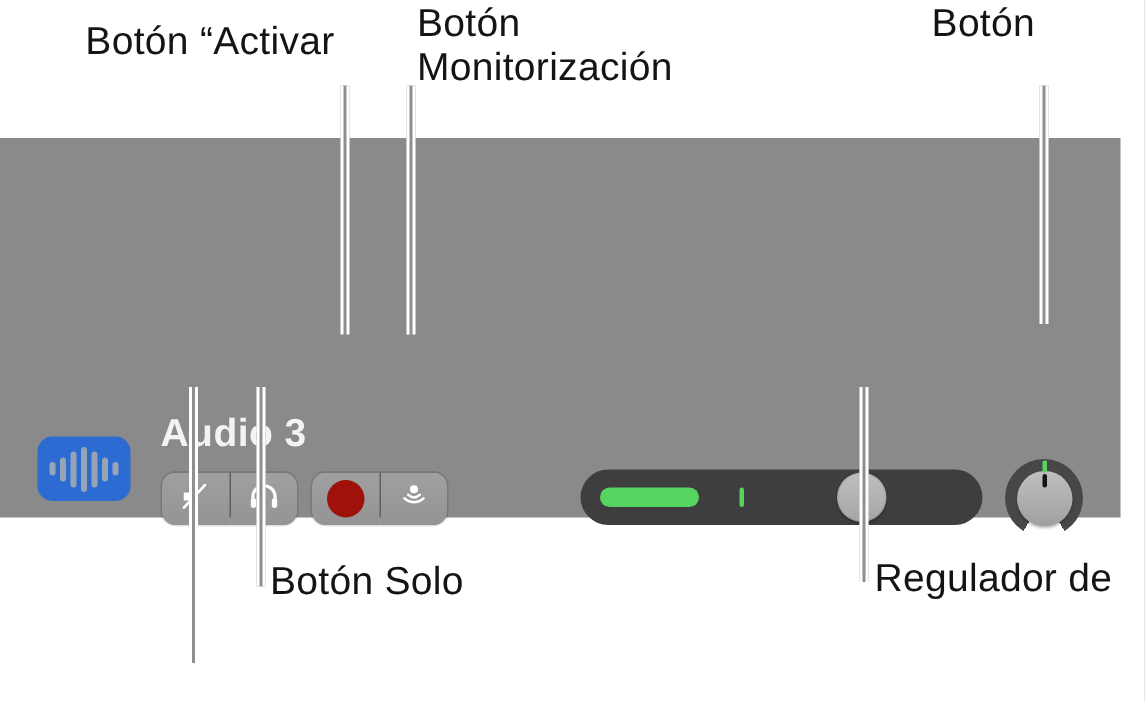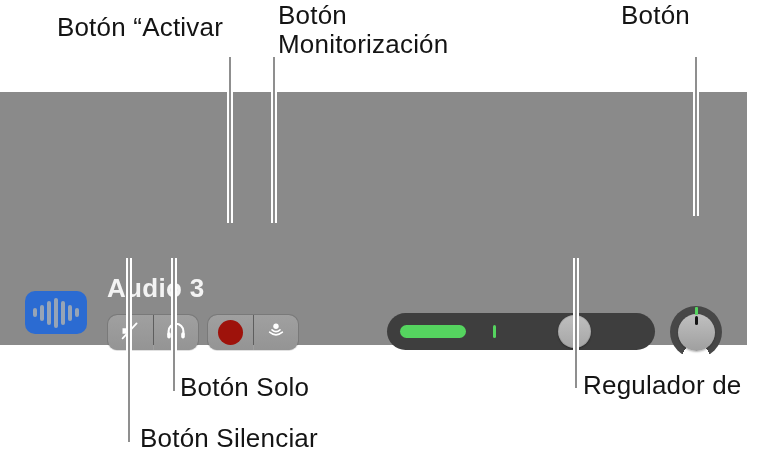--- a/index.html
+++ b/index.html
@@ -183,19 +183,18 @@
     <span class="ln">Botón</span>
     <span class="ln">Monitorización</span>
   </div>
 
   <div class="ann right" id="lbl-pan">
     <span class="ln">Botón</span>
   </div>
 
   <div class="ann" id="lbl-solo">Botón Solo</div>
 
-  <div class="ann" id="lbl-mute">Botón Silenciar</div>
 
   <div class="ann" id="lbl-volume">
     <span class="ln">Regulador de</span>
   </div>
 
 </div>
 
 </body></html>

